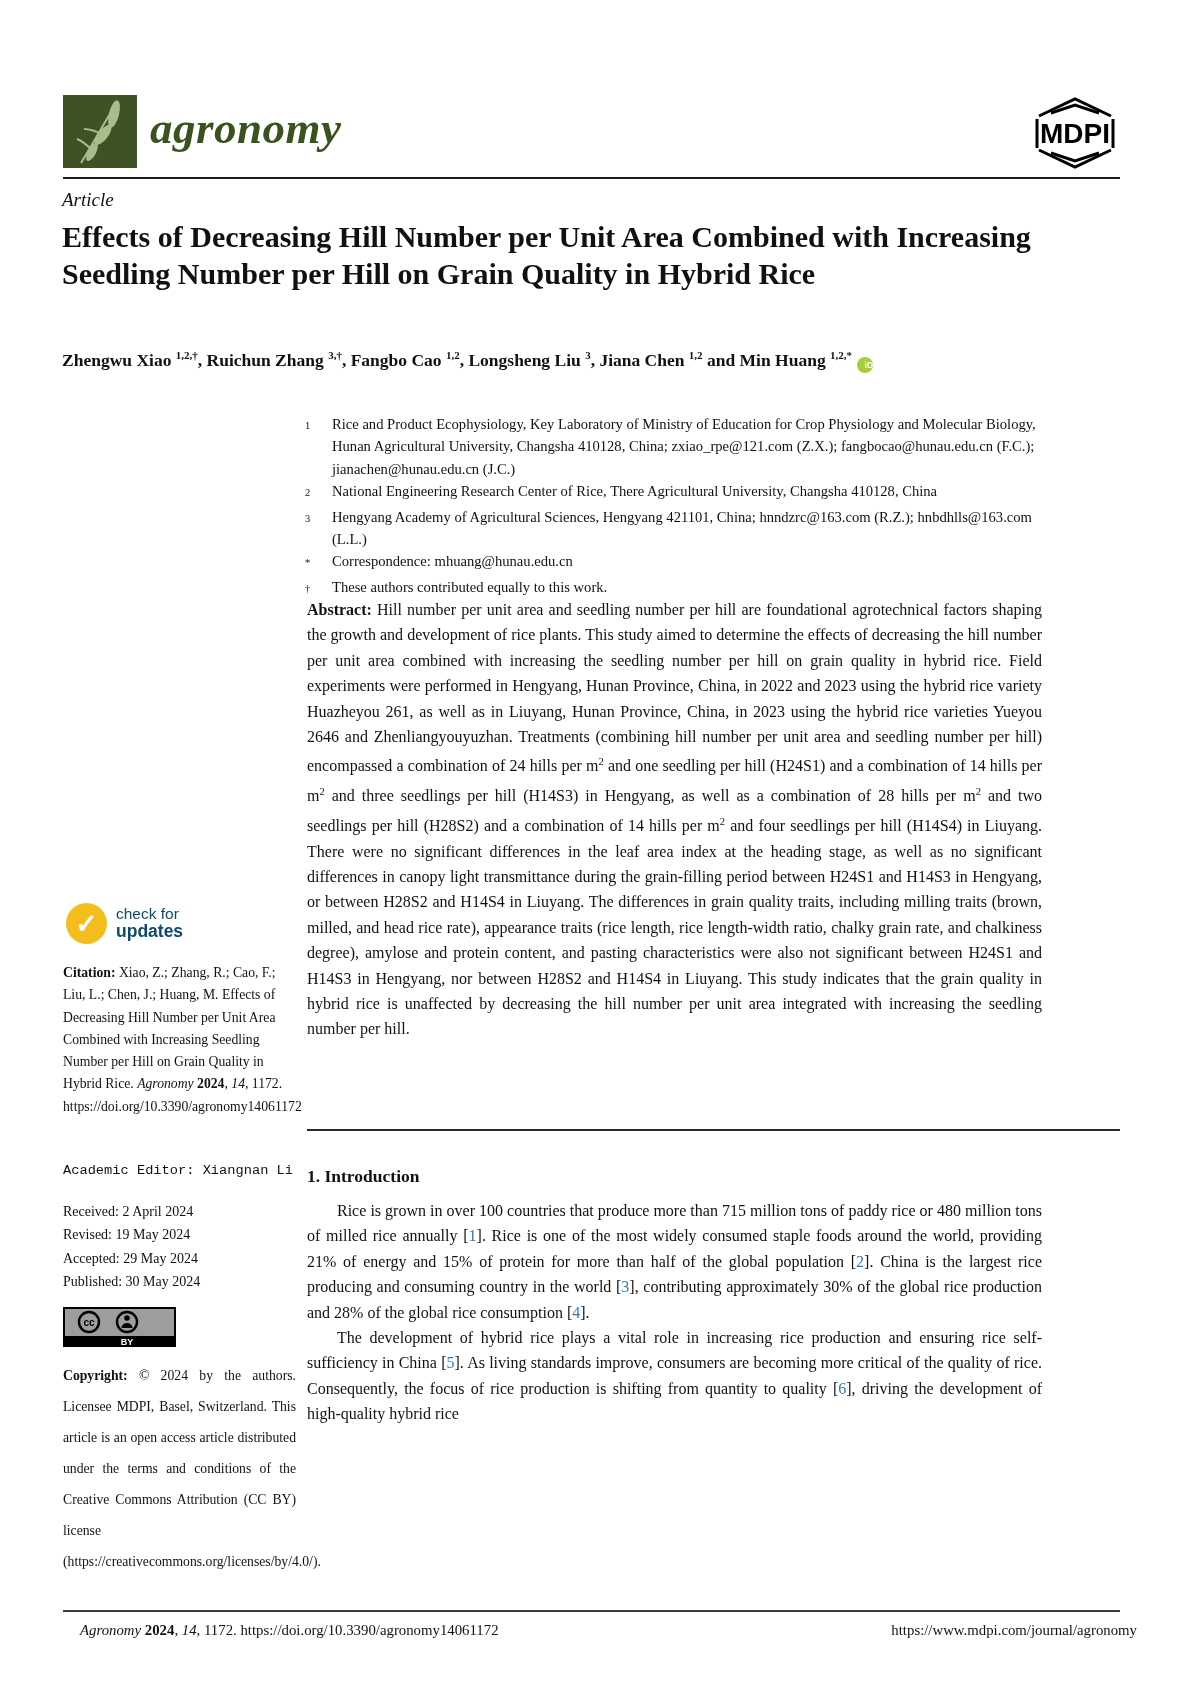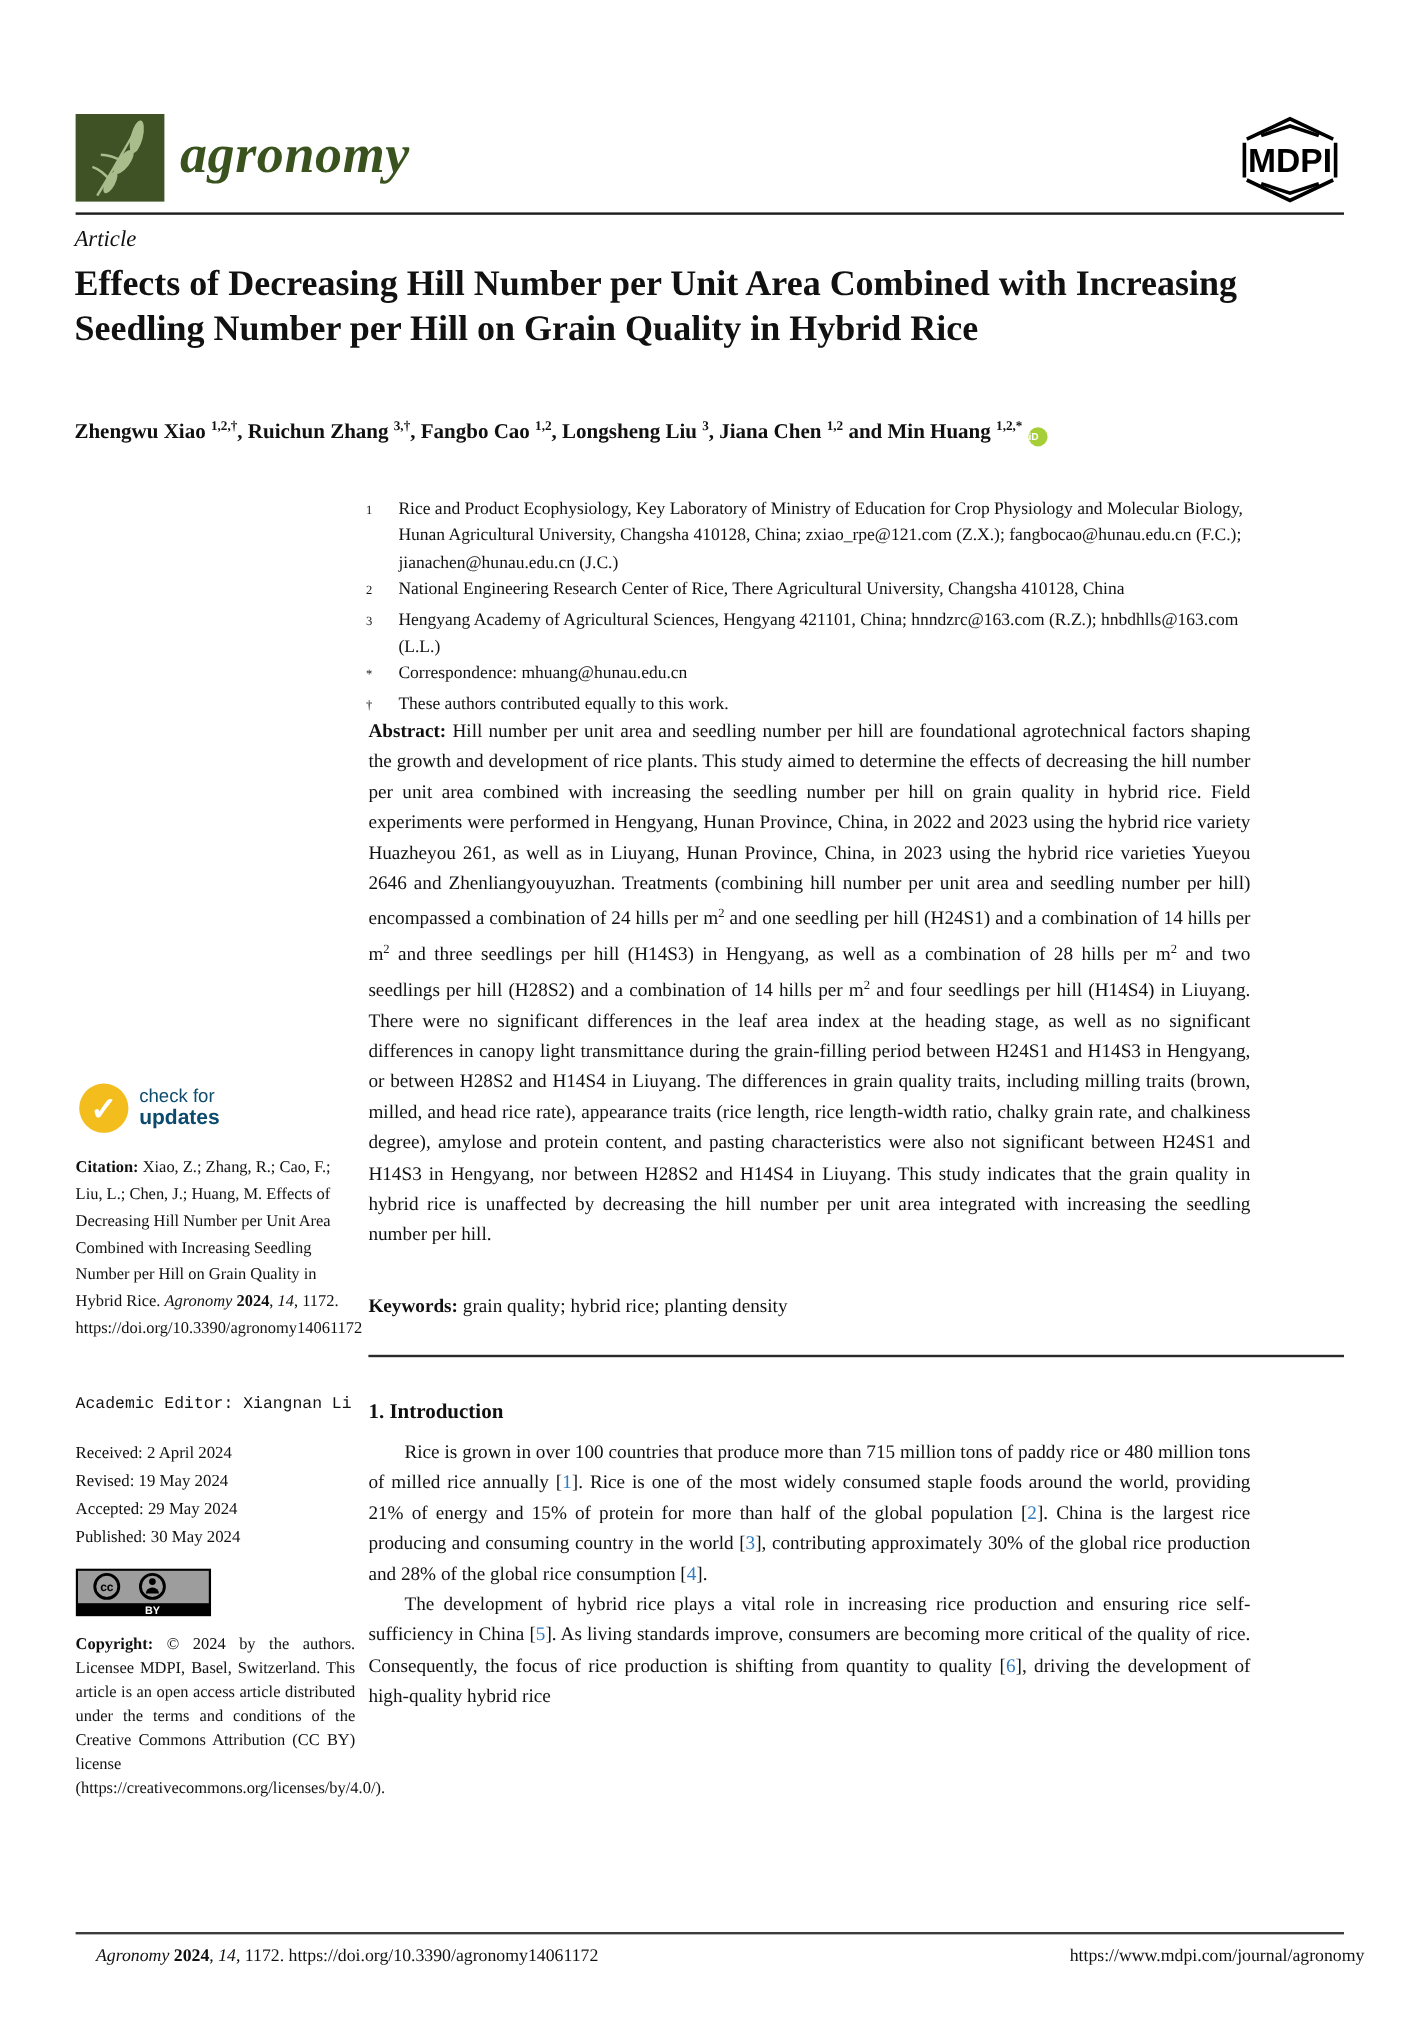--- a/index.html
+++ b/index.html
@@ -12,21 +12,21 @@
   
   .logo-box { position:absolute; left:63px; top:95px; width:74px; height:73px; background:#3e5226; }
   .journal-name { position:absolute; left:150px; top:102px; font-size:45px; font-style:italic; font-weight:bold; color:#39521e; letter-spacing:0.5px; }
   .mdpi-logo { position:absolute; left:1028px; top:96px; }
   .header-rule { position:absolute; left:63px; top:177px; width:1057px; height:2px; background:#1c1c1c; }
   .article-type { position:absolute; left:62px; top:189px; font-size:19px; font-style:italic; }
   .title { position:absolute; left:62px; top:218px; width:1005px; font-size:30px; font-weight:bold; line-height:37px; }
   .authors { position:absolute; left:62px; top:349px; width:1005px; font-size:17.5px; font-weight:bold; }
   .authors sup { font-size:11px; }
   .orcid { display:inline-block; width:16px; height:16px; border-radius:50%; background:#a6ce39; color:#fff;
-           font-family:"Liberation Sans", sans-serif; font-size:8.5px; font-weight:bold; text-align:left;
+           font-family:"Liberation Sans", sans-serif; font-size:8.5px; font-weight:bold; text-align:right;
            line-height:16px; vertical-align:-2px; margin-left:5px; }
   
   .affiliations { position:absolute; left:305px; top:413px; width:748px; font-size:14.6px; line-height:22.4px; }
   .aff-row { display:flex; }
   .aff-marker { width:27px; flex:none; font-size:10.5px; position:relative; top:-1px; padding-top:3px; }
   .aff-text { flex:1; }
   
   .abstract { position:absolute; left:307px; top:597px; width:735px; font-size:16px; line-height:25.4px; text-align:justify; }
   .abstract sup { font-size:10.5px; }
   .keywords { position:absolute; left:307px; top:1080px; width:735px; font-size:16px; }
@@ -41,21 +41,21 @@
            font-family:"Liberation Sans", sans-serif; cursor:pointer; }
   .badge-circle { width:41px; height:41px; border-radius:50%; background:#f2bd1d; color:#fff;
                   display:flex; align-items:center; justify-content:center; font-size:27px; font-weight:bold; }
   .badge-text { color:#0c4a6e; line-height:1.12; }
   .badge-line1 { font-size:15.5px; }
   .badge-line2 { font-size:17.5px; font-weight:bold; }
   .citation { position:absolute; left:63px; top:962px; width:232px; font-size:13.7px; line-height:22.3px; }
   .academic-editor { position:absolute; left:63px; top:1163px; width:232px; font-size:13.7px;font-family:Liberation Mono, monospace; }
   .dates { position:absolute; left:63px; top:1200px; width:232px; font-size:14px; line-height:23.4px; }
   .cc-badge { position:absolute; left:63px; top:1307px; cursor:pointer; }
-  .copyright { position:absolute; left:63px; top:1360px; width:233px; font-size:13.7px; line-height:20px; text-align:justify; }
+  .copyright { position:absolute; left:63px; top:1360px; width:233px; font-size:13.7px; line-height:31px; text-align:justify; }
   .it { font-style:italic; }
   .bd { font-weight:bold; }
   
   .footer-rule { position:absolute; left:63px; top:1610px; width:1057px; height:2px; background:#3c3c3c; }
   .footer { position:absolute; left:80px; top:1622px; width:1057px; display:flex; justify-content:space-between; font-size:14.8px; }
 </style>
 </head>
 <body>
 
 <div class="page">
@@ -116,21 +116,20 @@
       <span class="aff-text">Correspondence: mhuang@hunau.edu.cn</span>
     </div>
     <div class="aff-row">
       <span class="aff-marker">†</span>
       <span class="aff-text">These authors contributed equally to this work.</span>
     </div>
   </div>
 
   <p class="abstract"><b>Abstract:</b> <span>Hill number per unit area and seedling number per hill are foundational agrotechnical factors shaping the growth and development of rice plants. This study aimed to determine the effects of decreasing the hill number per unit area combined with increasing the seedling number per hill on grain quality in hybrid rice. Field experiments were performed in Hengyang, Hunan Province, China, in 2022 and 2023 using the hybrid rice variety Huazheyou 261, as well as in Liuyang, Hunan Province, China, in 2023 using the hybrid rice varieties Yueyou 2646 and Zhenliangyouyuzhan. Treatments (combining hill number per unit area and seedling number per hill) encompassed a combination of 24 hills per m</span><sup>2</sup><span> and one seedling per hill (H24S1) and a combination of 14 hills per m</span><sup>2</sup><span> and three seedlings per hill (H14S3) in Hengyang, as well as a combination of 28 hills per m</span><sup>2</sup><span> and two seedlings per hill (H28S2) and a combination of 14 hills per m</span><sup>2</sup><span> and four seedlings per hill (H14S4) in Liuyang. There were no significant differences in the leaf area index at the heading stage, as well as no significant differences in canopy light transmittance during the grain-filling period between H24S1 and H14S3 in Hengyang, or between H28S2 and H14S4 in Liuyang. The differences in grain quality traits, including milling traits (brown, milled, and head rice rate), appearance traits (rice length, rice length-width ratio, chalky grain rate, and chalkiness degree), amylose and protein content, and pasting characteristics were also not significant between H24S1 and H14S3 in Hengyang, nor between H28S2 and H14S4 in Liuyang. This study indicates that the grain quality in hybrid rice is unaffected by decreasing the hill number per unit area integrated with increasing the seedling number per hill.</span></p>
 
-  <p class="keywords"><b>Keywords:</b> <span>grain quality; hybrid rice; planting density</span></p>
 
   <div class="kw-rule"></div>
 
   <h2 class="section-heading">1. Introduction</h2>
   <div class="intro">
     <p><span>Rice is grown in over 100 countries that produce more than 715 million tons of paddy rice or 480 million tons of milled rice annually [</span><span class="ref">1</span><span>]. Rice is one of the most widely consumed staple foods around the world, providing 21% of energy and 15% of protein for more than half of the global population [</span><span class="ref">2</span><span>]. China is the largest rice producing and consuming country in the world [</span><span class="ref">3</span><span>], contributing approximately 30% of the global rice production and 28% of the global rice consumption [</span><span class="ref">4</span><span>].</span></p>
     <p><span>The development of hybrid rice plays a vital role in increasing rice production and ensuring rice self-sufficiency in China [</span><span class="ref">5</span><span>].  As living standards improve, consumers are becoming more critical of the quality of rice. Consequently, the focus of rice production is shifting from quantity to quality [</span><span class="ref">6</span><span>], driving the development of high-quality hybrid rice</span></p>
   </div>
 
   <div class="badge">

